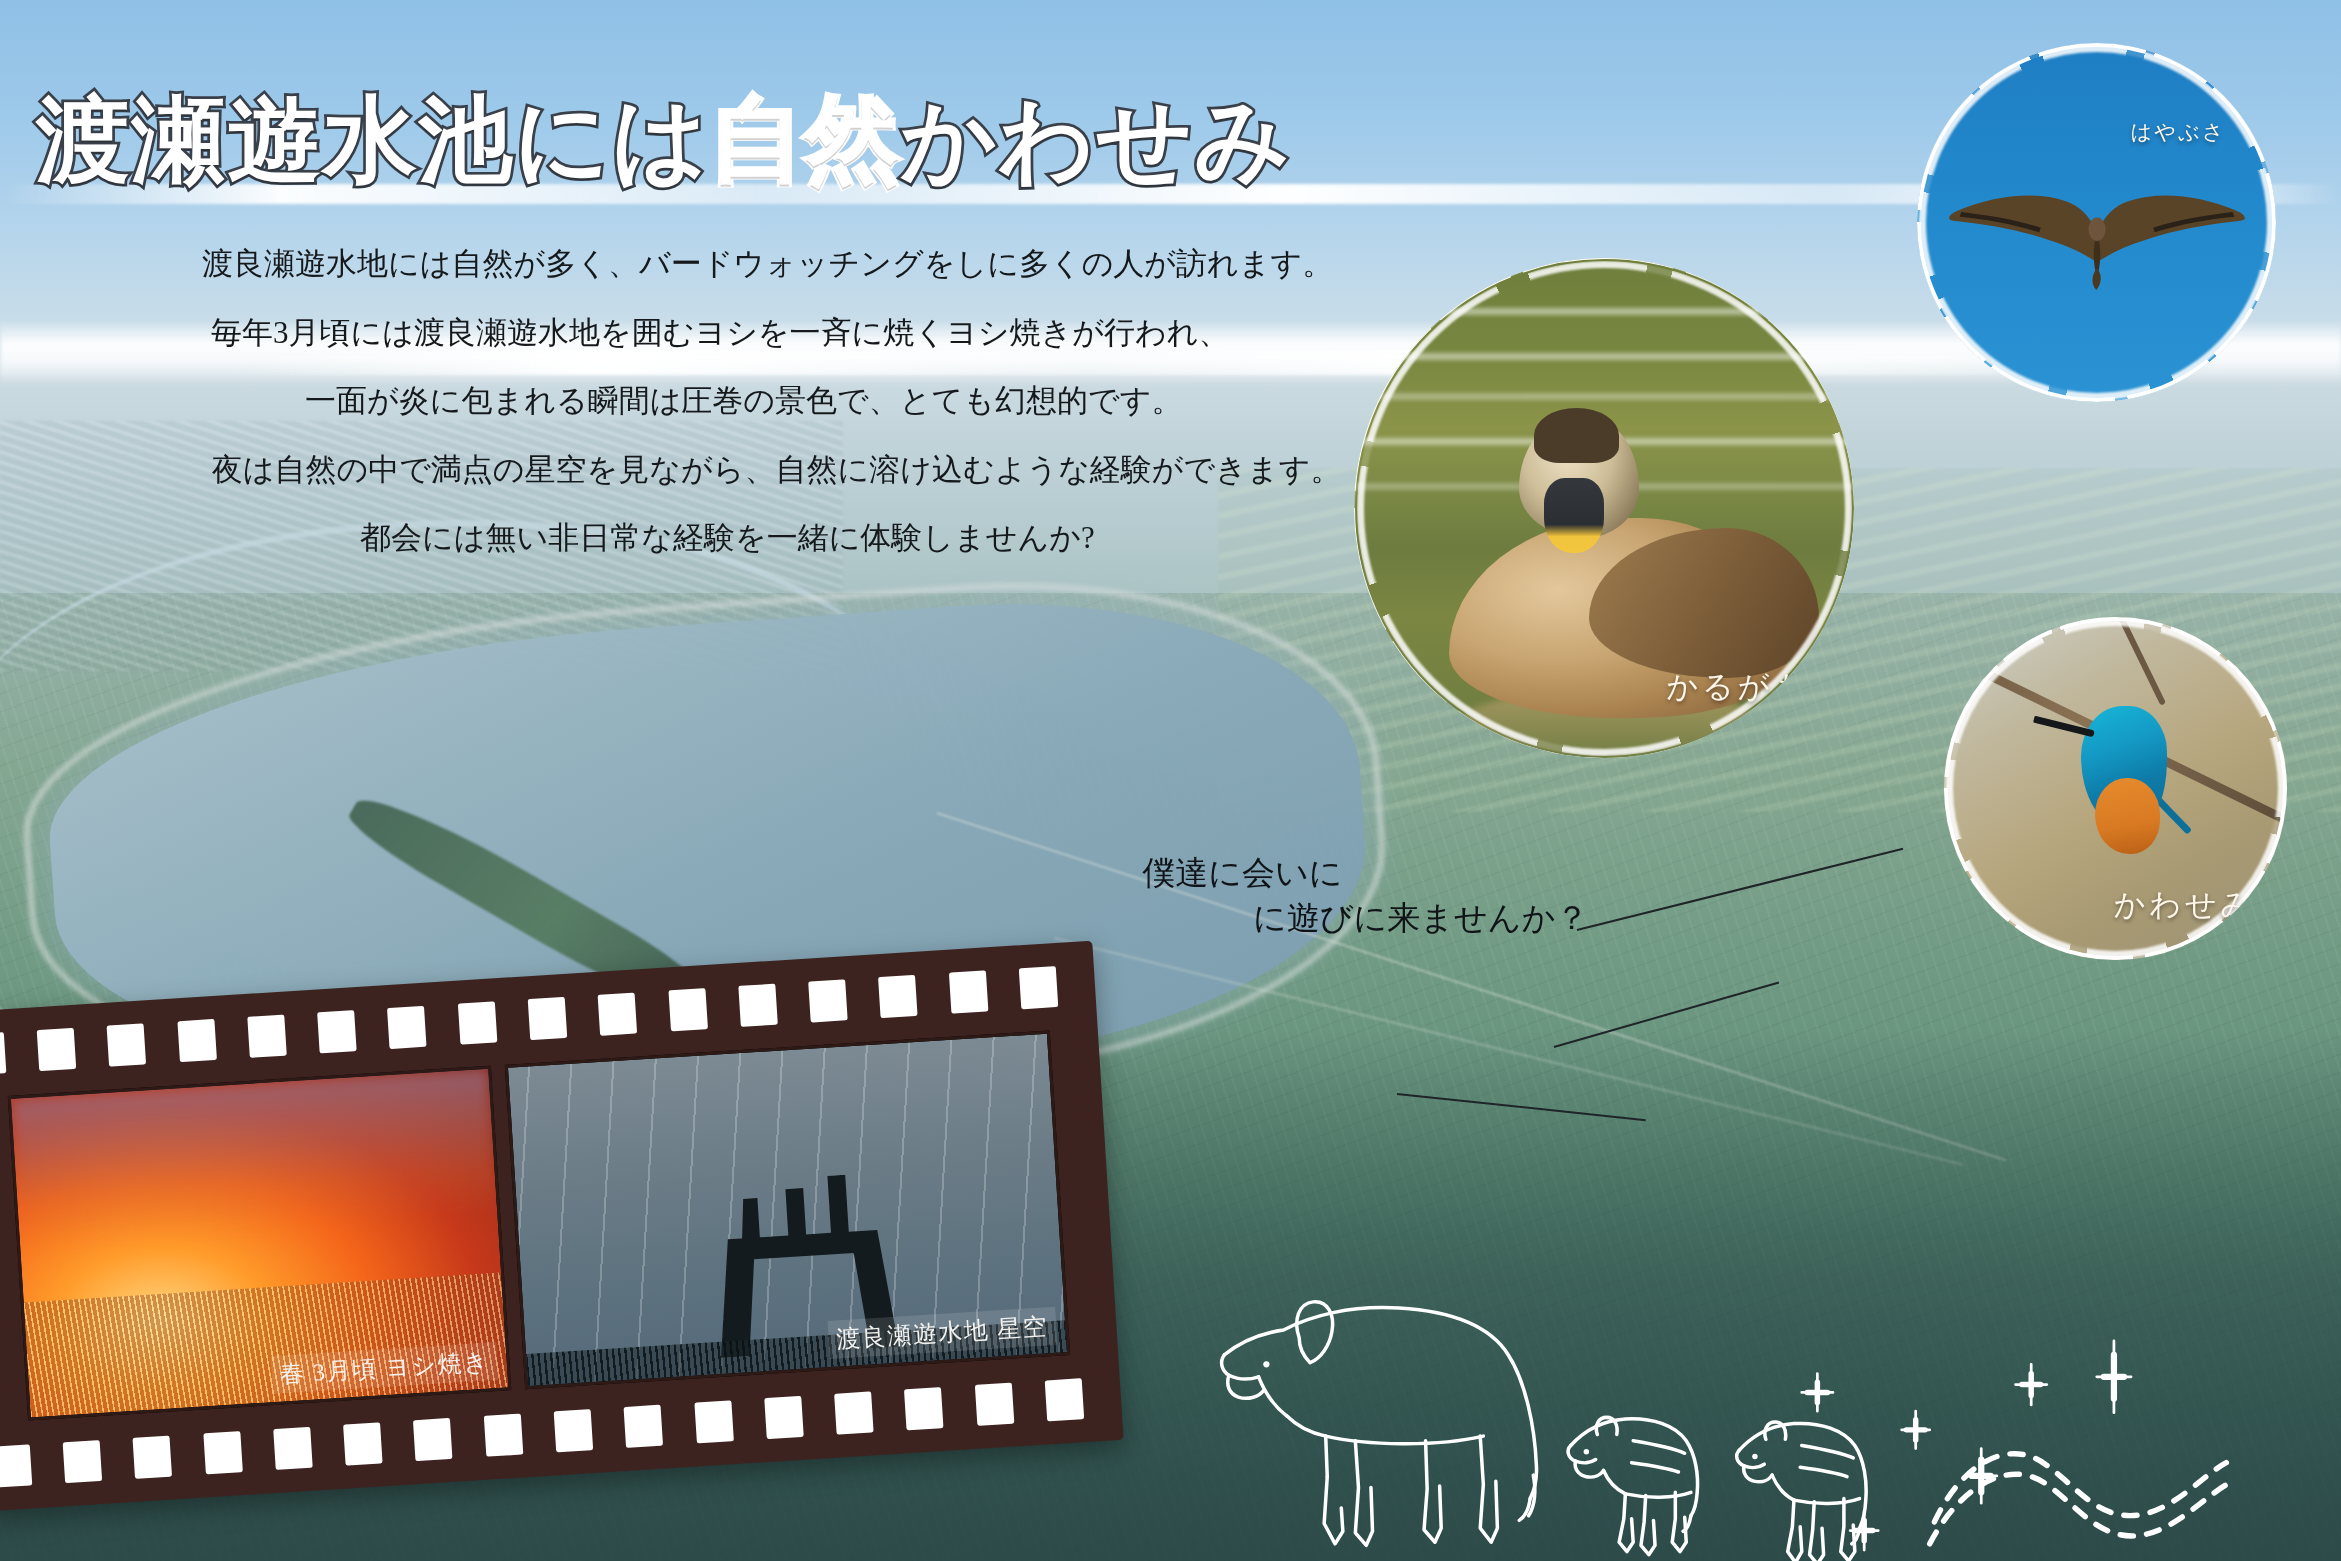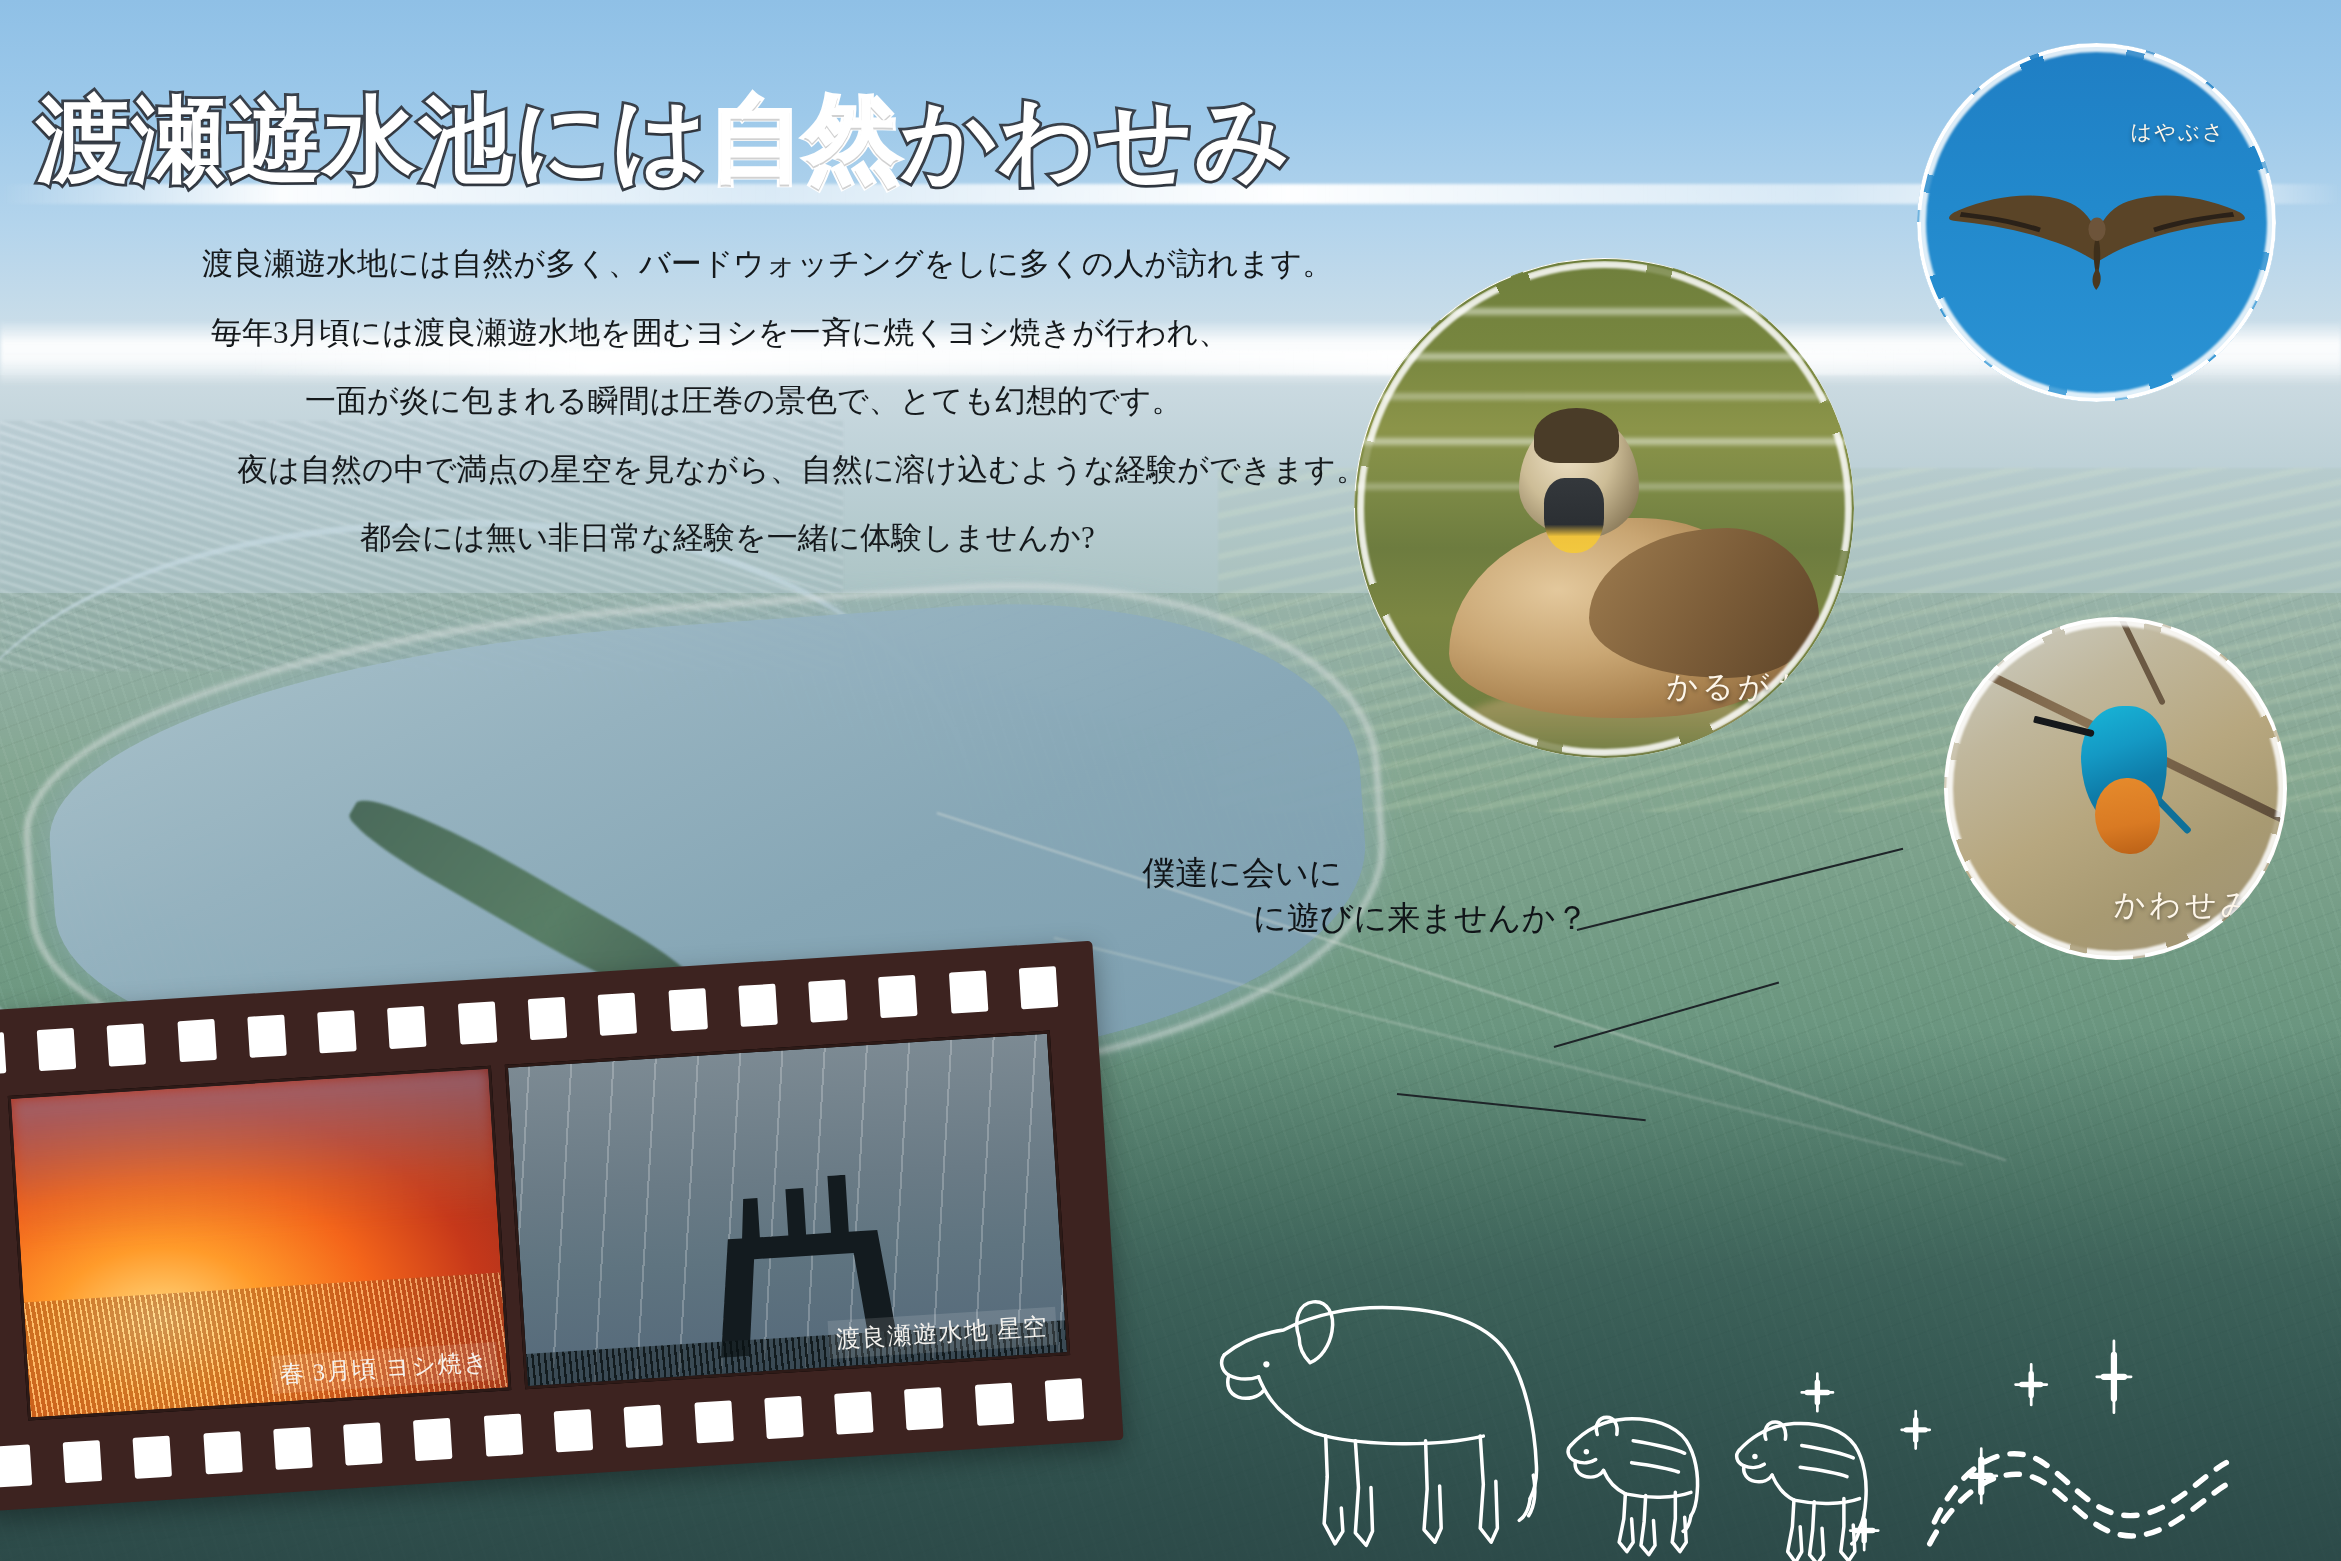--- a/index.html
+++ b/index.html
@@ -137,21 +137,21 @@
     color:#15191c;
     font-size:31px;
     line-height:1.05;
     text-align:center;
     font-family:"Liberation Serif","DejaVu Serif",serif;
   }
   .body-copy p{margin:0 0 36px 0;}
   .body-copy p:nth-child(1){text-align:left;padding-left:22px;}
   .body-copy p:nth-child(2){text-align:left;padding-left:31px;}
   .body-copy p:nth-child(3){text-align:left;padding-left:125px;}
-  .body-copy p:nth-child(4){text-align:right;padding-left:6.2px;}
+  .body-copy p:nth-child(4){text-align:center;padding-left:6.2px;}
   .body-copy p:nth-child(5){text-align:left;padding-left:180px;margin-bottom:0;}
 
   
   .circle-photo{
     position:absolute;border-radius:50%;overflow:hidden;z-index:30;
   }
   .circle-photo .inner{position:absolute;inset:0;border-radius:50%;overflow:hidden;}
   .circle-photo .brush{
     position:absolute;inset:-2.5%;border-radius:50%;
     border:13.3px solid #ffffff;

